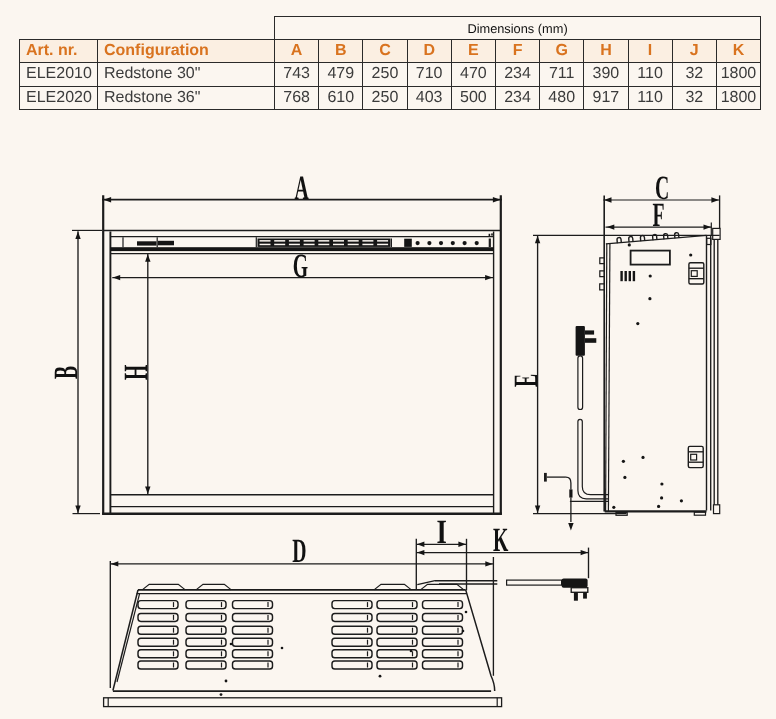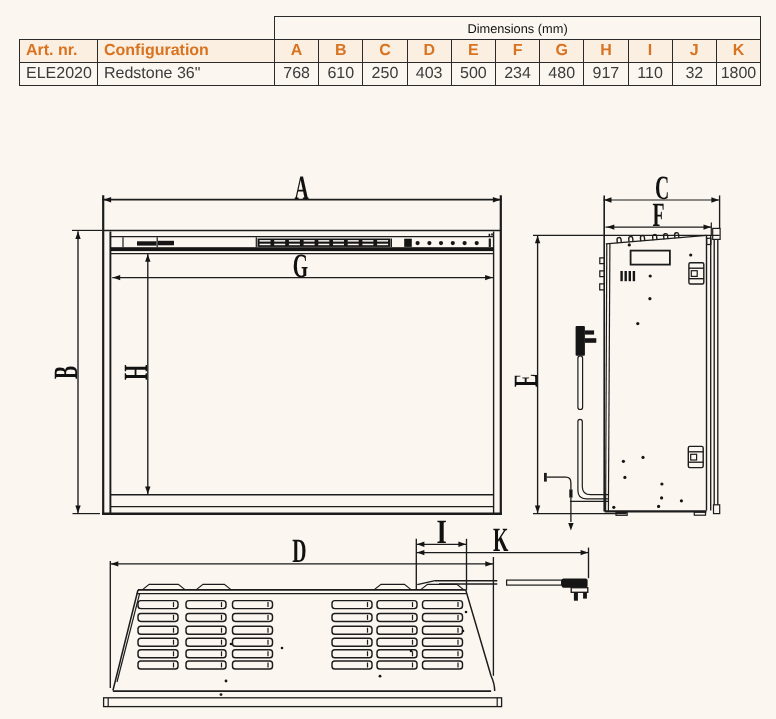--- a/index.html
+++ b/index.html
@@ -51,20 +51,35 @@
           <td class="head c">E</td>
           <td class="head c">F</td>
           <td class="head c">G</td>
           <td class="head c">H</td>
           <td class="head c">I</td>
           <td class="head c">J</td>
           <td class="head c">K</td>
         </tr>
 
 
+ <tr style="height:24px">
+          <td class="l">ELE2010</td>
+          <td class="l">Redstone 30"</td>
+          <td class="c">743</td>
+          <td class="c">479</td>
+          <td class="c">250</td>
+          <td class="c">710</td>
+          <td class="c">470</td>
+          <td class="c">234</td>
+          <td class="c">711</td>
+          <td class="c">390</td>
+          <td class="c">110</td>
+          <td class="c">32</td>
+          <td class="c">1800</td>
+        </tr>
 
  <tr style="height:23px">
           <td class="l">ELE2020</td>
           <td class="l">Redstone 36"</td>
           <td class="c">768</td>
           <td class="c">610</td>
           <td class="c">250</td>
           <td class="c">403</td>
           <td class="c">500</td>
           <td class="c">234</td>

